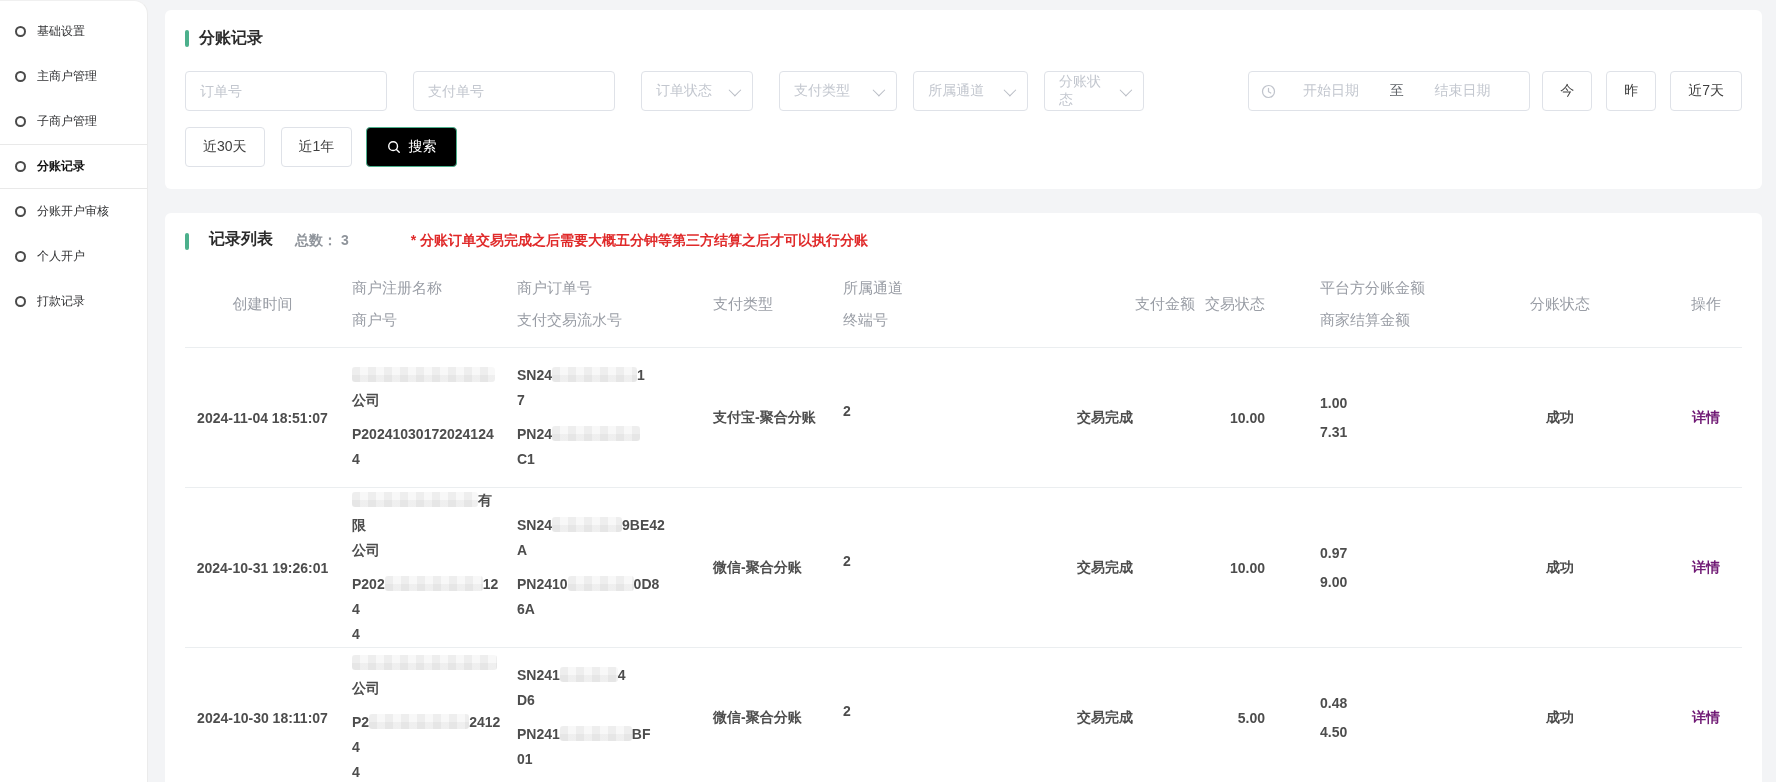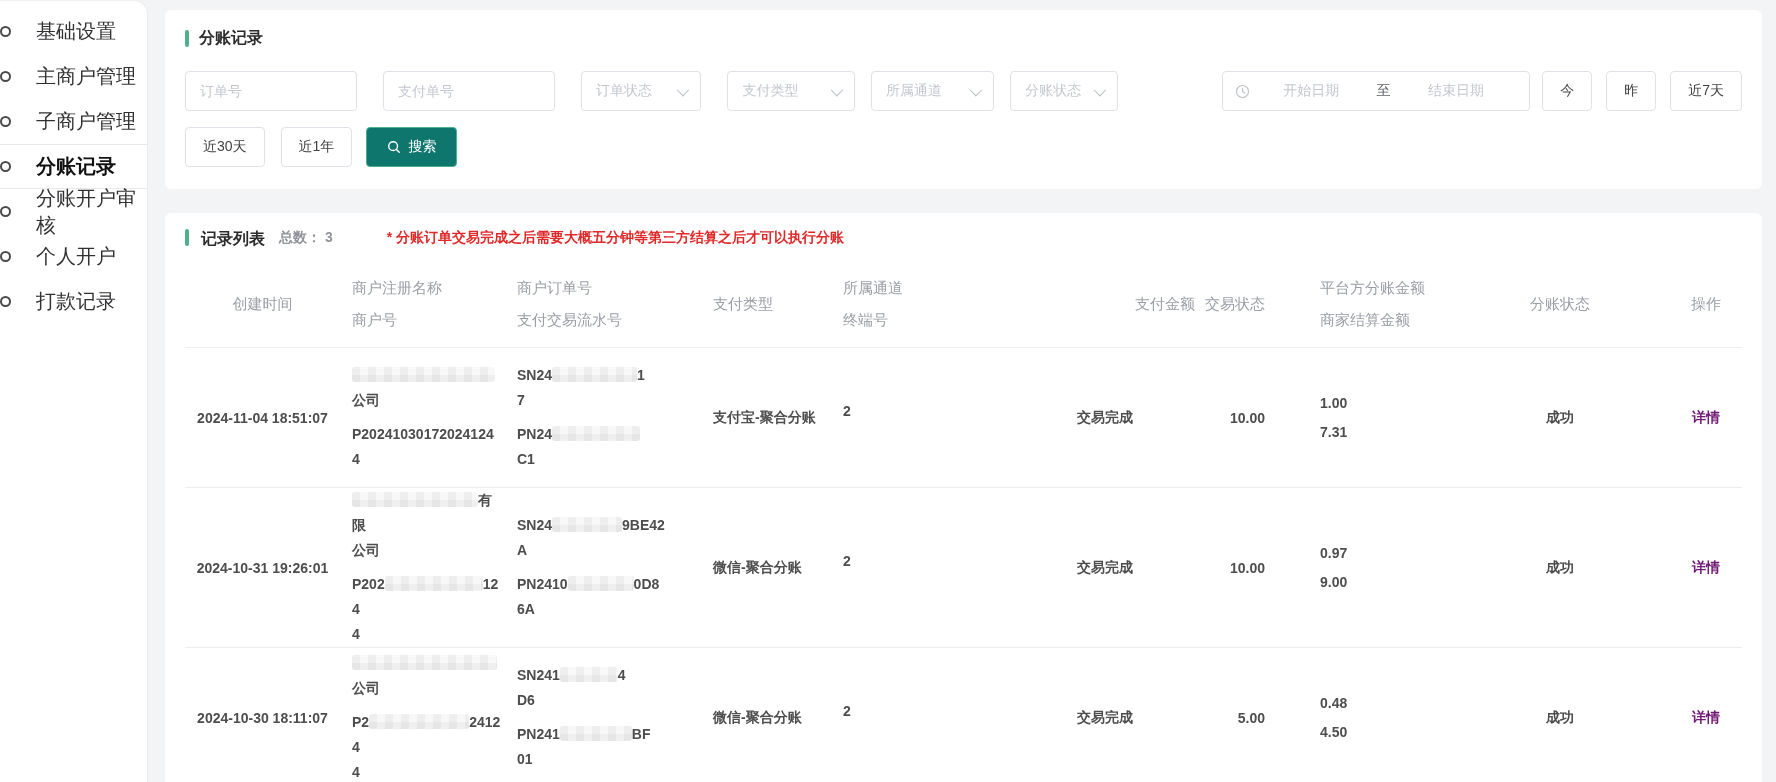--- a/index.html
+++ b/index.html
@@ -8,22 +8,22 @@
     font-family:"Liberation Sans","DejaVu Sans",sans-serif;
     background:#f3f4f6; color:#333; font-size:14px;
   }
   
   .sidebar {
     position:fixed; left:0; top:0; bottom:0; width:148px;
     background:#fff; border-right:1px solid #ebebeb; border-top:1px solid #f0f0f0;
     border-radius:0 14px 0 0; padding-top:8px; z-index:2;
   }
   .side-item {
-    height:45px; display:flex; align-items:center; gap:25px;
-    cursor:pointer; color:#303133; font-size:20px;
+    height:45px; display:flex; align-items:center; gap:11px;
+    padding-left:15px; cursor:pointer; color:#303133; font-size:12px;
   }
   .side-item .dot {
     width:11px; height:11px; border:2px solid #4a4a4a; border-radius:50%; flex:none;
   }
   .side-item.active {
     border-top:1px solid #e9e9e9; border-bottom:1px solid #e9e9e9;
     color:#111; font-weight:700;
   }
   
   .main { margin-left:149px; padding:10px 14px 0 16px; height:100%; display:flex; flex-direction:column; }
@@ -31,38 +31,38 @@
   .panel-search { padding:18px 20px 22px; }
   .panel-list { margin-top:24px; padding:16px 20px 0; flex:1; }
   .sec-title { display:flex; align-items:center; gap:10px; }
   .green-bar { width:4px; height:17px; background:#4CB08C; border-radius:2px; flex:none; }
   .sec-title b { font-size:16px; color:#2b2b2b; }
   
   .filters { display:flex; align-items:center; margin-top:22px; }
   .f-input, .f-select, .f-date, .btn {
     height:40px; border:1px solid #dfe2e8; border-radius:4px; background:#fff;
   }
-  .f-input { width:172px; padding:0 14px; font-size:14px; color:#333;
+  .f-input { width:202px; padding:0 14px; font-size:14px; color:#333;
     font-family:"Liberation Sans","DejaVu Sans",sans-serif; outline:none; }
   .f-input::placeholder { color:#c3c7cf; }
   .f-select { display:flex; align-items:center; justify-content:space-between;
     padding:0 14px; color:#c3c7cf; cursor:pointer; }
   .chev { width:9px; height:9px; border-right:1.6px solid #b8bcc4; border-bottom:1.6px solid #b8bcc4;
     transform:rotate(45deg) translateY(-2px); margin-left:8px; flex:none; }
   .gap26 { width:26px; flex:none; } .gap16 { width:16px; flex:none; }
   .gap104 { width:104px; flex:none; } .gap12 { width:12px; flex:none; } .gap14 { width:14px; flex:none; }
   .f-date { width:310px; display:flex; align-items:center; padding:0 12px; cursor:pointer; }
   .f-date .ph { flex:1; text-align:center; color:#c3c7cf; }
   .f-date .sep { color:#5f6368; padding:0 4px; }
   .btn { padding:0 17px; display:flex; align-items:center; justify-content:center;
     color:#3f3f3f; font-size:14px; cursor:pointer; white-space:nowrap; }
-  .btn-green { background:#0f766e; border-color:#4CB08C; color:#fff; gap:7px; padding:0 20px; }
+  .btn-green { background:#000000; border-color:#4CB08C; color:#fff; gap:7px; padding:0 20px; }
   .filters2 { margin-top:16px; }
   
-  .list-title { display:flex; align-items:flex-start; gap:12px; }
+  .list-title { display:flex; align-items:flex-end; gap:20px; }
   .list-title b { font-size:16px; color:#2b2b2b; }
   .total { color:#8f949b; font-size:14px; font-weight:700; margin-left:2px; }
   .notice { color:#E02A2A; font-size:14px; font-weight:700; margin-left:42px; }
   
   .tgrid { display:grid; grid-template-columns:155px 165px 200px 130px 175px 190px 70px 220px 140px 1fr; }
   .thead { margin-top:12px; border-bottom:1px solid #ebeef0; min-height:86px; }
   .th { display:flex; flex-direction:column; justify-content:center; gap:13px;
     color:#9a9ea6; font-size:15px; }
   .trow { border-bottom:1px solid #ebeef0; min-height:140px; }
   .td { display:flex; flex-direction:column; justify-content:center;

